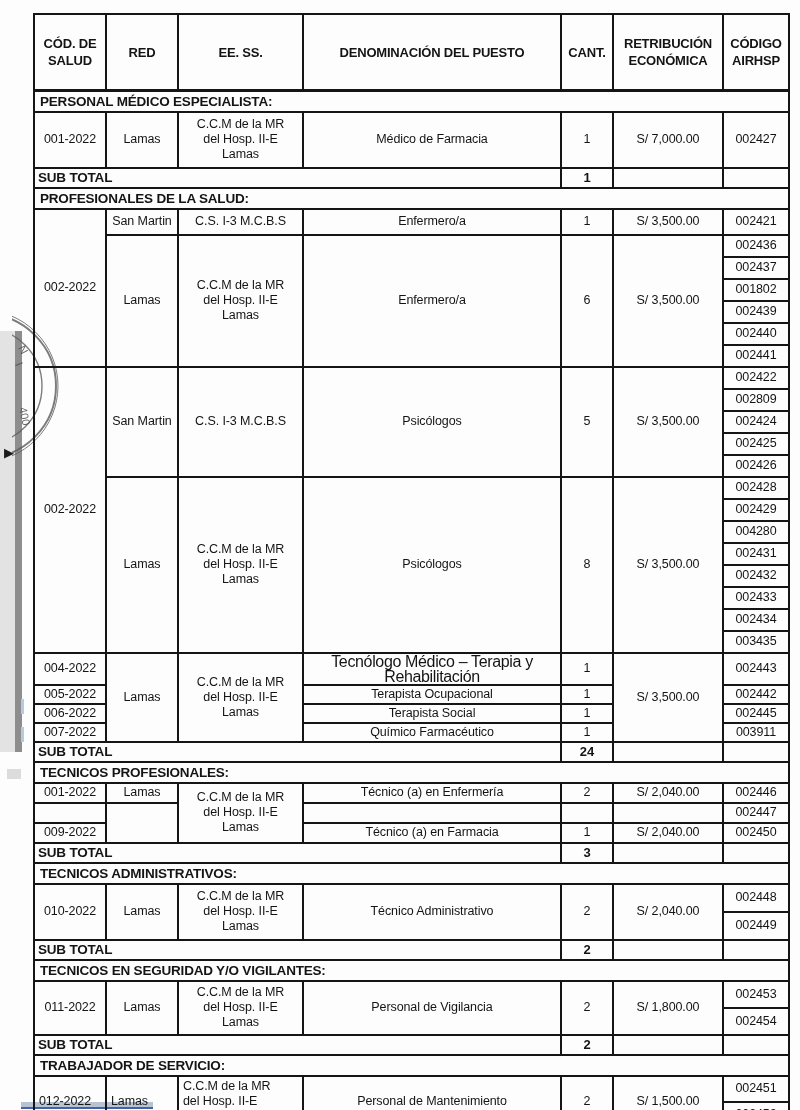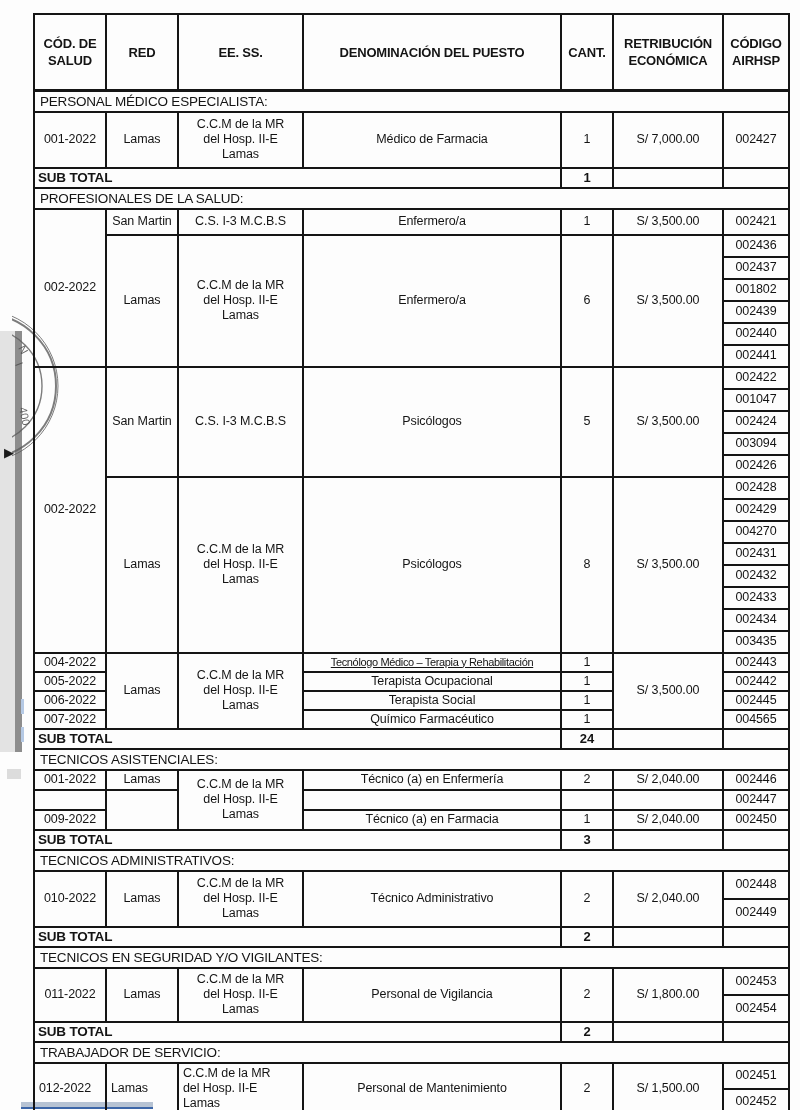--- a/index.html
+++ b/index.html
@@ -30,26 +30,26 @@
   tr.section{height:21px}
   tr.subtotal{height:20px}
   tr.code{height:22px}
   tr.h56{height:56px}
   tr.h28{height:28px}
   tr.h27{height:27px}
   tr.h26{height:26px}
   tr.h21{height:19px}
   tr.h20{height:20px}
   td.section{
-    text-align:left;font-weight:normal;font-size:13.5px;padding-left:5px;
+    text-align:left;font-weight:bold;font-size:13.5px;padding-left:5px;
     letter-spacing:-0.2px;
   }
   td.stl{text-align:left;font-weight:bold;font-size:13.5px;letter-spacing:-0.2px;}
   td.stv{font-weight:bold;font-size:13px;}
-  td.fit{font-size:11px;letter-spacing:-0.35px;text-decoration:underline;}
+  td.fit{font-size:16px;letter-spacing:-0.35px;}
   td.al{text-align:left;padding-left:4px;}
   
   .edge-strip{
     position:absolute;left:0;top:331px;width:15px;height:421px;
     background:#e3e3e3;border-right:7px solid #8d8d8d;
   }
   .edge-remnant{position:absolute;left:7px;top:769px;width:14px;height:10px;background:#dcdcdc;}
   .cursor-arrow{
     position:absolute;left:4px;top:444px;width:16px;height:18px;
     font-size:13px;line-height:18px;color:#1a1a1a;text-align:left;cursor:pointer;
@@ -176,46 +176,46 @@
         <tr class="code">
           <td rowspan="13">002-2022</td>
           <td rowspan="5">San Martin</td>
           <td rowspan="5">C.S. I-3 M.C.B.S</td>
           <td rowspan="5">Psicólogos</td>
           <td rowspan="5">5</td>
           <td rowspan="5">S/ 3,500.00</td>
           <td>002422</td>
         </tr>
         <tr class="code">
-          <td>001047</td>
+          <td>002809</td>
         </tr>
         <tr class="code">
           <td>002424</td>
         </tr>
         <tr class="code">
-          <td>003094</td>
+          <td>002425</td>
         </tr>
         <tr class="code">
           <td>002426</td>
         </tr>
         <tr class="code">
           <td rowspan="8">Lamas</td>
           <td rowspan="8">C.C.M de la MR
 del Hosp. II-E
 Lamas</td>
           <td rowspan="8">Psicólogos</td>
           <td rowspan="8">8</td>
           <td rowspan="8">S/ 3,500.00</td>
           <td>002428</td>
         </tr>
         <tr class="code">
           <td>002429</td>
         </tr>
         <tr class="code">
-          <td>004270</td>
+          <td>004280</td>
         </tr>
         <tr class="code">
           <td>002431</td>
         </tr>
         <tr class="code">
           <td>002432</td>
         </tr>
         <tr class="code">
           <td>002433</td>
         </tr>
@@ -245,30 +245,30 @@
         <tr class="code h21">
           <td>006-2022</td>
           <td>Terapista Social</td>
           <td>1</td>
           <td>002445</td>
         </tr>
         <tr class="code h21">
           <td>007-2022</td>
           <td>Químico Farmacéutico</td>
           <td>1</td>
-          <td>004565</td>
+          <td>003911</td>
         </tr>
         <tr class="subtotal">
           <td colspan="4" class="stl">SUB TOTAL</td>
           <td class="stv">24</td>
           <td></td>
           <td></td>
         </tr>
         <tr class="section">
-          <td colspan="7" class="section">TECNICOS ASISTENCIALES:</td>
+          <td colspan="7" class="section">TECNICOS PROFESIONALES:</td>
         </tr>
         <tr class="code h20">
           <td>001-2022</td>
           <td>Lamas</td>
           <td rowspan="3">C.C.M de la MR
 del Hosp. II-E
 Lamas</td>
           <td>Técnico (a) en Enfermería</td>
           <td>2</td>
           <td>S/ 2,040.00</td>

